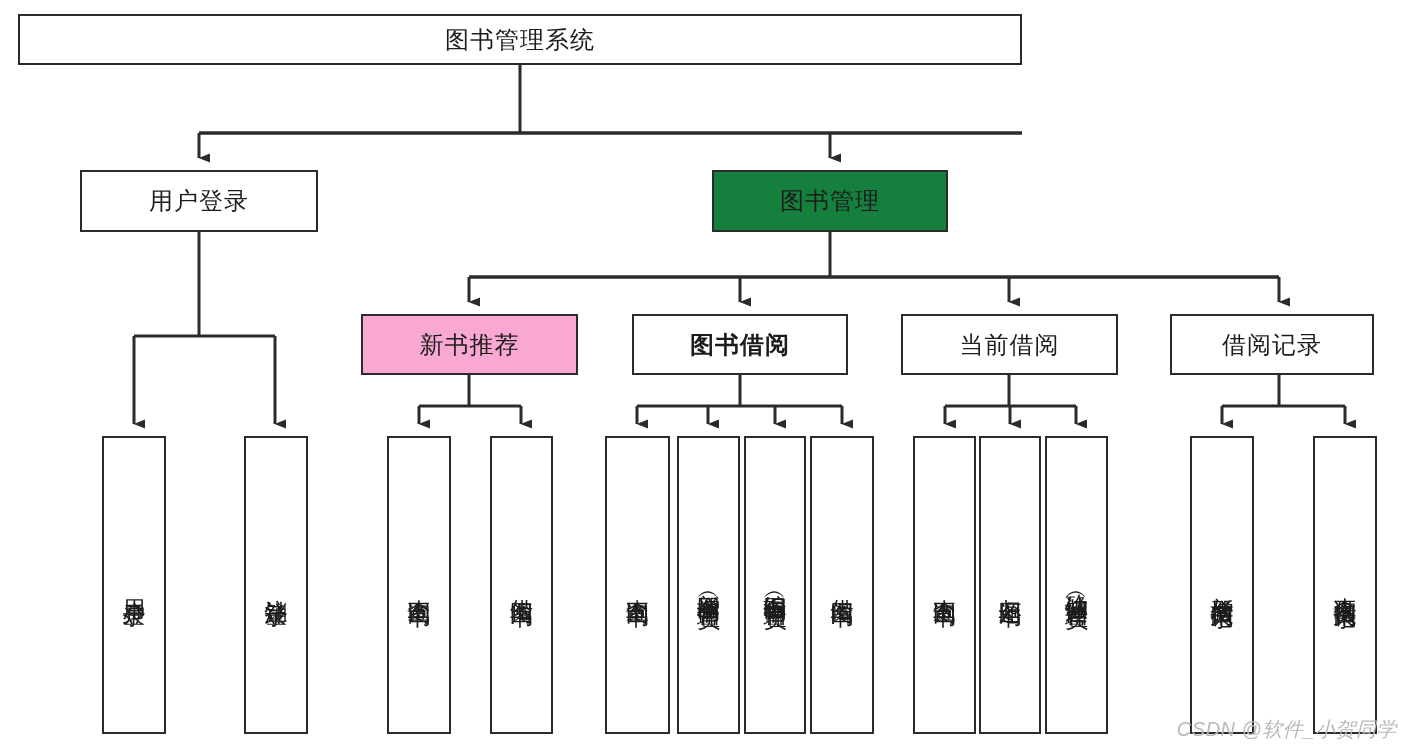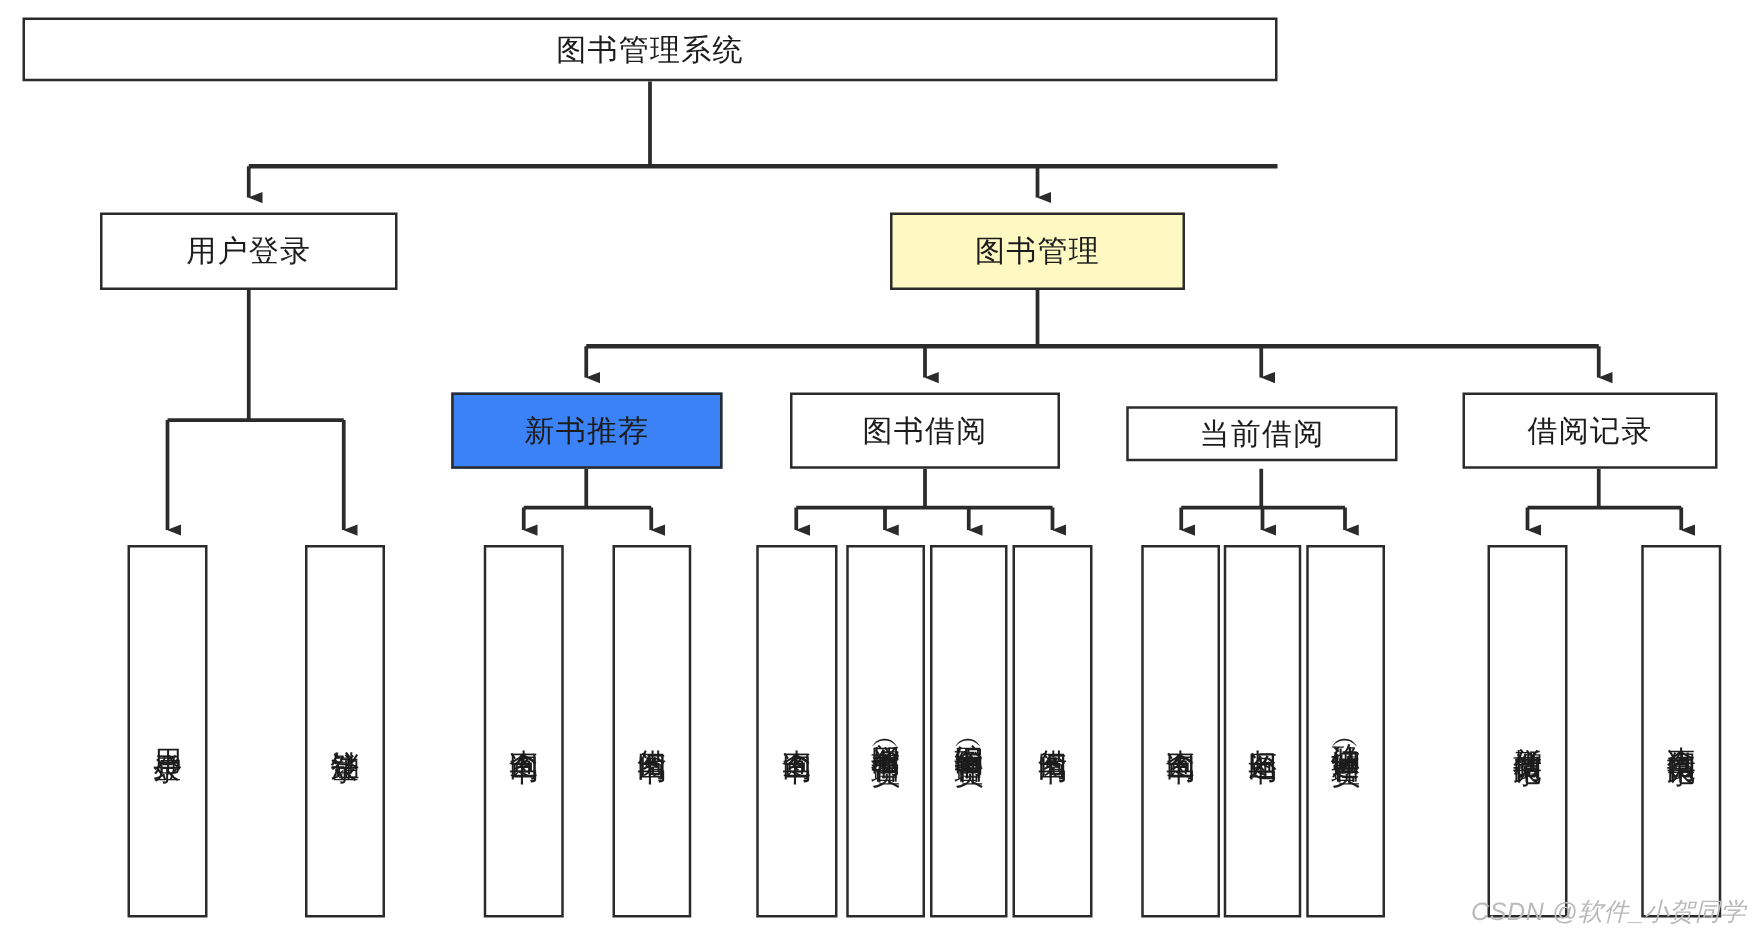--- a/index.html
+++ b/index.html
@@ -121,31 +121,31 @@
     </g>
   </svg>
 
   <div class="node horiz" id="node-root" style="left: 18px; top: 14px; width: 1004px; height: 51px; border-color: rgb(43, 43, 43); background: rgb(255, 255, 255); color: rgb(28, 28, 28);">
     <span class="label">图书管理系统</span>
   </div>
 
   <div class="node horiz" id="node-l2-0" style="left: 80px; top: 170px; width: 238px; height: 62px; border-color: rgb(43, 43, 43); background: rgb(255, 255, 255); color: rgb(28, 28, 28);">
     <span class="label">用户登录</span>
   </div>
-  <div class="node horiz" id="node-l2-1" style="left: 712px; top: 170px; width: 236px; height: 62px; border-color: rgb(43, 43, 43); background: #fef9c3; color: rgb(28, 28, 28); justify-content: center;">
+  <div class="node horiz" id="node-l2-1" style="left: 712px; top: 170px; width: 236px; height: 62px; border-color: rgb(43, 43, 43); background: #15803d; color: rgb(28, 28, 28); justify-content: center;">
     <span class="label">图书管理</span>
   </div>
 
-  <div class="node horiz" id="node-l3-0" style="left: 361px; top: 314px; width: 217px; height: 61px; border-color: rgb(43, 43, 43); background: #3b82f6; color: rgb(28, 28, 28);">
+  <div class="node horiz" id="node-l3-0" style="left: 361px; top: 314px; width: 217px; height: 61px; border-color: rgb(43, 43, 43); background: #f9a8d4; color: rgb(28, 28, 28);">
     <span class="label">新书推荐</span>
   </div>
-  <div class="node horiz" id="node-l3-1" style="left: 632px; top: 314px; width: 216px; height: 61px; border-color: rgb(43, 43, 43); background: rgb(255, 255, 255); color: rgb(28, 28, 28);">
+  <div class="node horiz" id="node-l3-1" style="left: 632px; top: 314px; width: 216px; height: 61px; border-color: rgb(43, 43, 43); background: rgb(255, 255, 255); color: rgb(28, 28, 28); font-weight: bold;">
     <span class="label">图书借阅</span>
   </div>
-  <div class="node horiz" id="node-l3-2" style="left: 901px; top: 314px; width: 217px; height: 44px; border-color: rgb(43, 43, 43); background: rgb(255, 255, 255); color: rgb(28, 28, 28); margin-top: 11px;">
+  <div class="node horiz" id="node-l3-2" style="left: 901px; top: 314px; width: 217px; height: 61px; border-color: rgb(43, 43, 43); background: rgb(255, 255, 255); color: rgb(28, 28, 28);">
     <span class="label">当前借阅</span>
   </div>
   <div class="node horiz" id="node-l3-3" style="left: 1170px; top: 314px; width: 204px; height: 61px; border-color: rgb(43, 43, 43); background: rgb(255, 255, 255); color: rgb(28, 28, 28);">
     <span class="label">借阅记录</span>
   </div>
 
   <div class="node leaf" id="node-leaf-0" style="left: 102px; top: 436px; width: 64px; height: 298px; border-color: rgb(43, 43, 43); background: rgb(255, 255, 255); color: rgb(28, 28, 28);">
     <span class="vtext">用户登录</span>
   </div>
   <div class="node leaf" id="node-leaf-1" style="left: 244px; top: 436px; width: 64px; height: 298px; border-color: rgb(43, 43, 43); background: rgb(255, 255, 255); color: rgb(28, 28, 28);">

